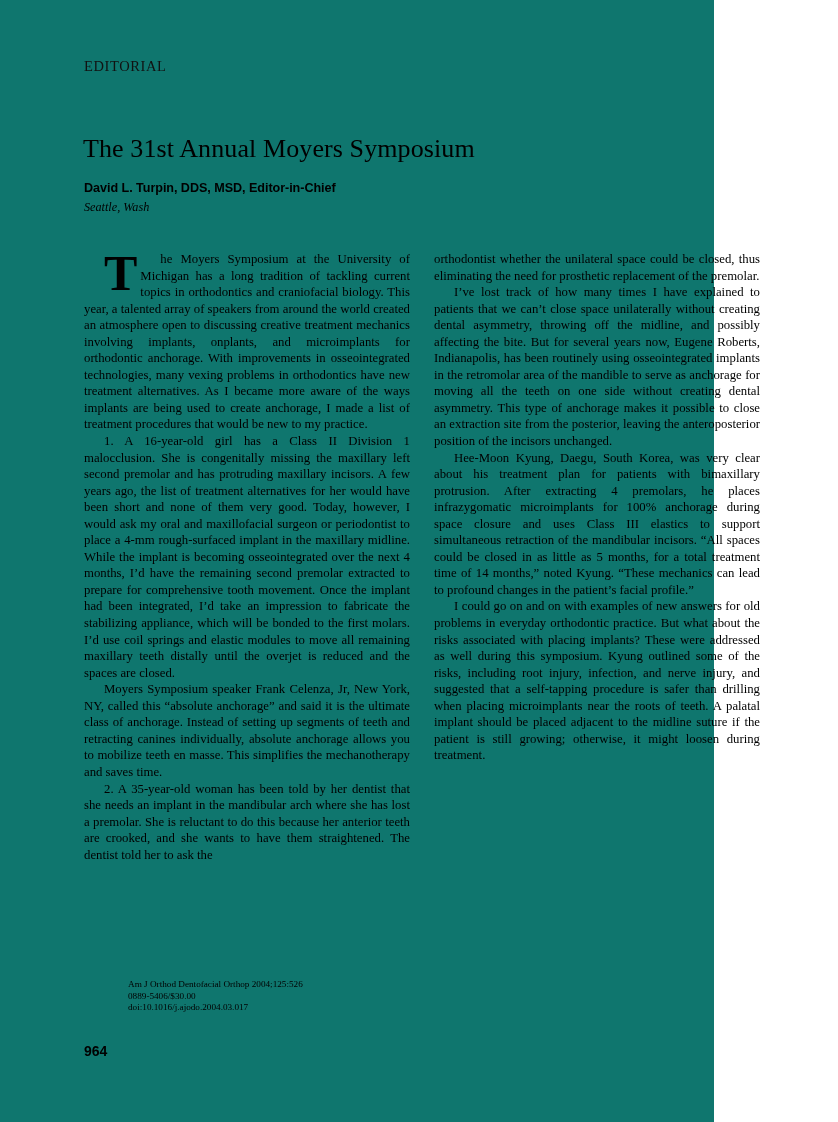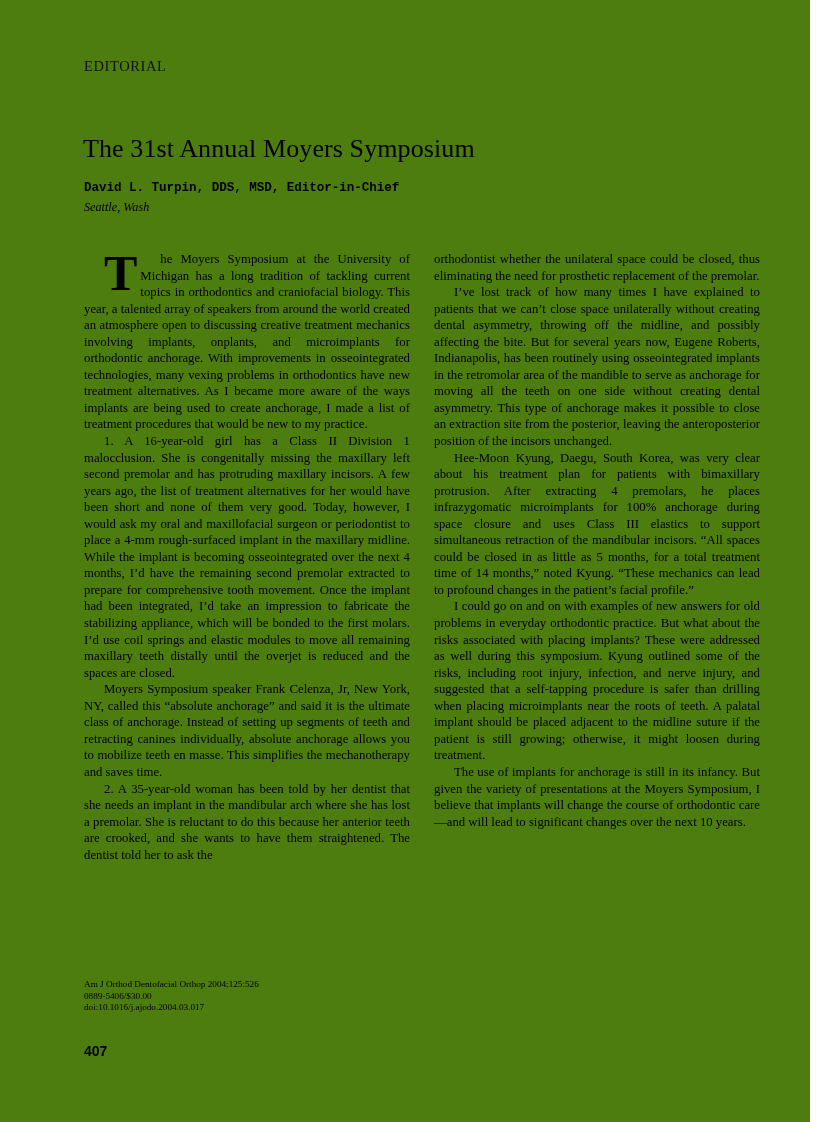--- a/index.html
+++ b/index.html
@@ -12,23 +12,23 @@
     width: 838px;
     height: 1122px;
     position: relative;
     font-family: "Liberation Serif", "DejaVu Serif", serif;
     color: #000000;
     overflow: hidden;
   }
   .page {
     position: absolute;
     left: 0; top: 0;
-    width: 810px;
+    width: 714px;
     height: 1122px;
-    background: #4d7c0f;
+    background: #0f766e;
   }
 
   
   .kicker {
     position: absolute;
     left: 84px;
     top: 58px;
     font-family: "Liberation Serif", "DejaVu Serif", serif;
     font-size: 14.5px;
     letter-spacing: 0.6px;
@@ -43,21 +43,21 @@
     font-weight: normal;
     letter-spacing: 0.1px;
     line-height: 1.1;
     color: #000;
     white-space: nowrap;
   }
   .byline {
     position: absolute;
     left: 84px;
     top: 181px;
-    font-family: Liberation Mono, monospace;
+    font-family: Liberation Sans, sans-serif;
     font-size: 12.6px;
     font-weight: bold;
     letter-spacing: -0.05px;
     color: #000;
   }
   .affiliation {
     position: absolute;
     left: 84px;
     top: 200px;
     font-family: "Liberation Serif", "DejaVu Serif", serif;
@@ -105,21 +105,21 @@
   .footnote {
     position: absolute;
     left: 84px;
     top: 979px;
     width: 330px;
     font-family: "Liberation Serif", "DejaVu Serif", serif;
     font-size: 9.2px;
     line-height: 11.6px;
     color: #000;
   }
-  .footnote div { white-space: nowrap; }
+  .footnote div { white-space: nowrap; margin-left: 44px; }
 
   .page-number {
     position: absolute;
     left: 84px;
     top: 1043px;
     font-family: "Liberation Sans", "DejaVu Sans", sans-serif;
     font-size: 14px;
     font-weight: bold;
     color: #000;
   }
@@ -150,24 +150,23 @@
   <div class="col col-right">
     <p class="noindent">orthodontist whether the unilateral space could be closed, thus eliminating the need for prosthetic replacement of the premolar.</p>
 
     <p>I’ve lost track of how many times I have explained to patients that we can’t close space unilaterally without creating dental asymmetry, throwing off the midline, and possibly affecting the bite. But for several years now, Eugene Roberts, Indianapolis, has been routinely using osseointegrated implants in the retromolar area of the mandible to serve as anchorage for moving all the teeth on one side without creating dental asymmetry. This type of anchorage makes it possible to close an extraction site from the posterior, leaving the anteroposterior position of the incisors unchanged.</p>
 
 
     <p>Hee-Moon Kyung, Daegu, South Korea, was very clear about his treatment plan for patients with bimaxillary protrusion. After extracting 4 premolars, he places infrazygomatic microimplants for 100% anchorage during space closure and uses Class III elastics to support simultaneous retraction of the mandibular incisors. “All spaces could be closed in as little as 5 months, for a total treatment time of 14 months,” noted Kyung. “These mechanics can lead to profound changes in the patient’s facial profile.”</p>
 
     <p>I could go on and on with examples of new answers for old problems in everyday orthodontic practice. But what about the risks associated with placing implants? These were addressed as well during this symposium. Kyung outlined some of the risks, including root injury, infection, and nerve injury, and suggested that a self-tapping procedure is safer than drilling when placing microimplants near the roots of teeth. A palatal implant should be placed adjacent to the midline suture if the patient is still growing; otherwise, it might loosen during treatment.</p>
 
-    <p>The use of implants for anchorage is still in its infancy. But given the variety of presentations at the Moyers Symposium, I believe that implants will change the course of orthodontic care—and will lead to significant changes over the next 10 years.</p>
   </div>
 
   <div class="footnote">
     <div>Am J Orthod Dentofacial Orthop 2004;125:526</div>
     <div>0889-5406/$30.00</div>
     <div>doi:10.1016/j.ajodo.2004.03.017</div>
   </div>
 
-  <div class="page-number">407</div>
+  <div class="page-number">964</div>
 
 </div>
 
 </body></html>

